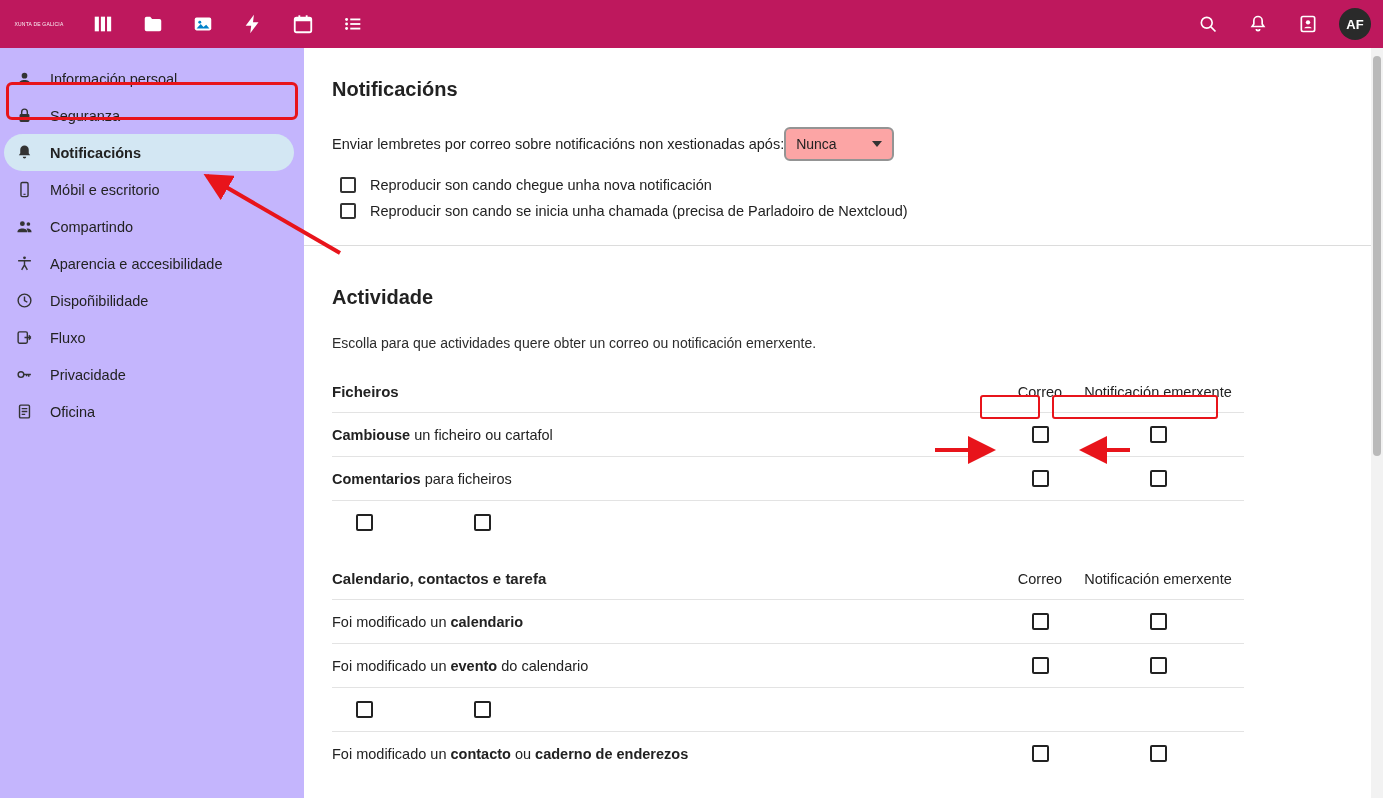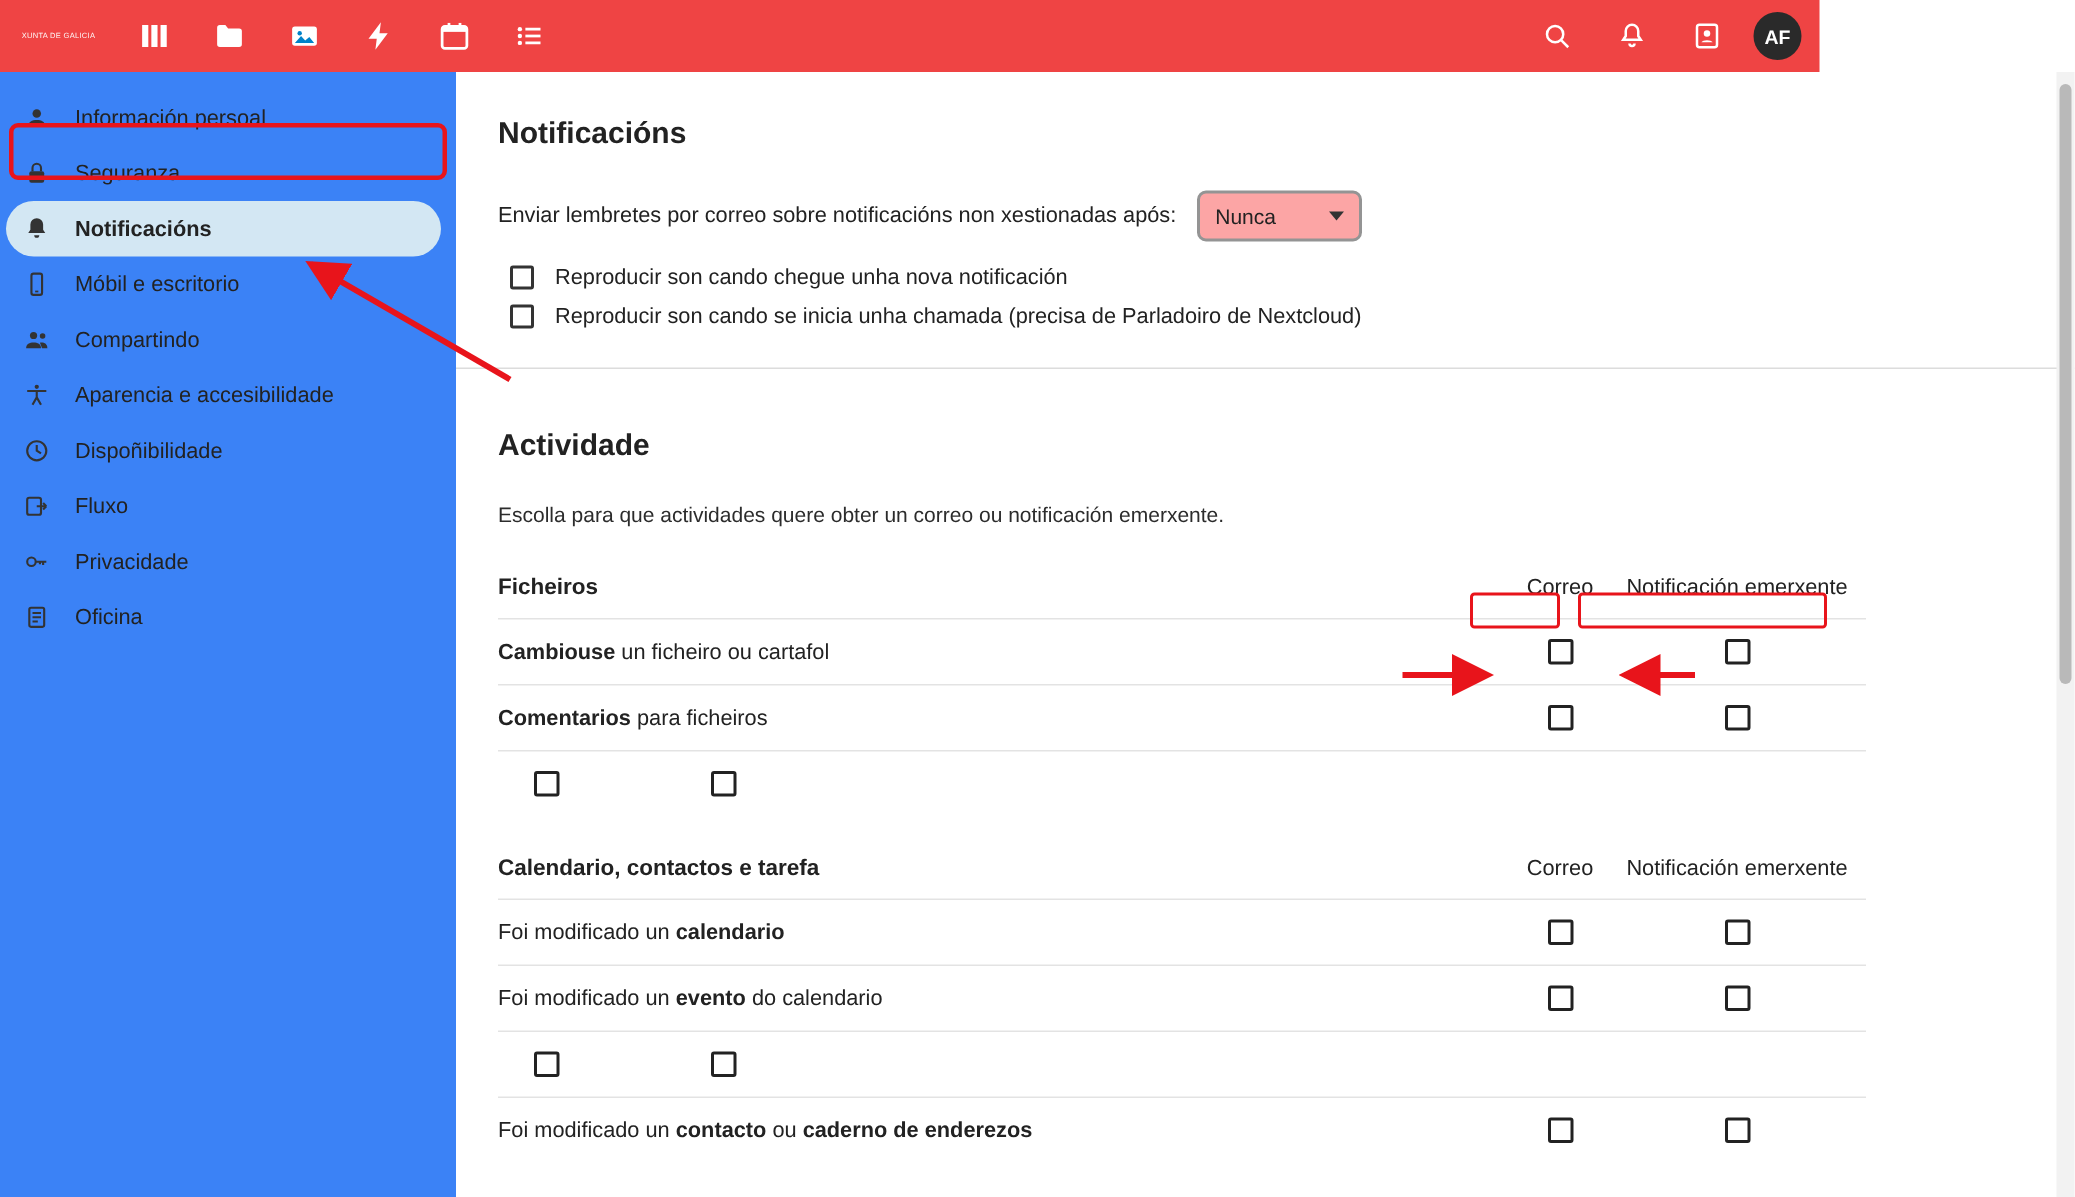--- a/index.html
+++ b/index.html
@@ -9,22 +9,22 @@
     overflow: hidden;
     font-family: "Liberation Sans", sans-serif;
     background: #ffffff;
     color: #222222;
   }
 
   
   .header {
     position: absolute;
     top: 0; left: 0;
-    width: 1213px; height: 48px;
-    background: #ef4444;
+    width: 1383px; height: 48px;
+    background: #be185d;
     display: flex;
     align-items: center;
     z-index: 20;
   }
   .logo {
     width: 78px; height: 48px;
     display: flex; align-items: center; justify-content: center;
   }
   .logo-text {
     color: #ffffff;
@@ -63,21 +63,21 @@
     display: flex; align-items: center; justify-content: center;
     margin-left: 6px;
     cursor: pointer;
   }
 
   
   .sidebar {
     position: absolute;
     top: 48px; left: 0;
     width: 304px; height: 750px;
-    background: #3b82f6;
+    background: #c4b5fd;
     padding-top: 12px;
     overflow: hidden;
   }
   .side-item {
     display: flex;
     align-items: center;
     height: 37px;
     margin: 0 10px 0 4px;
     padding-left: 12px;
     border-radius: 22px;
@@ -121,21 +121,20 @@
     width: 1065px;
   }
   h2.section-title {
     font-size: 20px;
     font-weight: bold;
     margin: 0 0 26px 0;
     color: #222;
   }
   .reminder-row {
     display: flex; align-items: center;
-    gap: 14px;
     margin-bottom: 16px;
   }
   .reminder-label { font-size: 14.5px; }
   .select-box {
     min-width: 110px;
     height: 34px;
     border: 2px solid #949494;
     border-radius: 6px;
     background: #fca5a5;
     display: flex; align-items: center;

